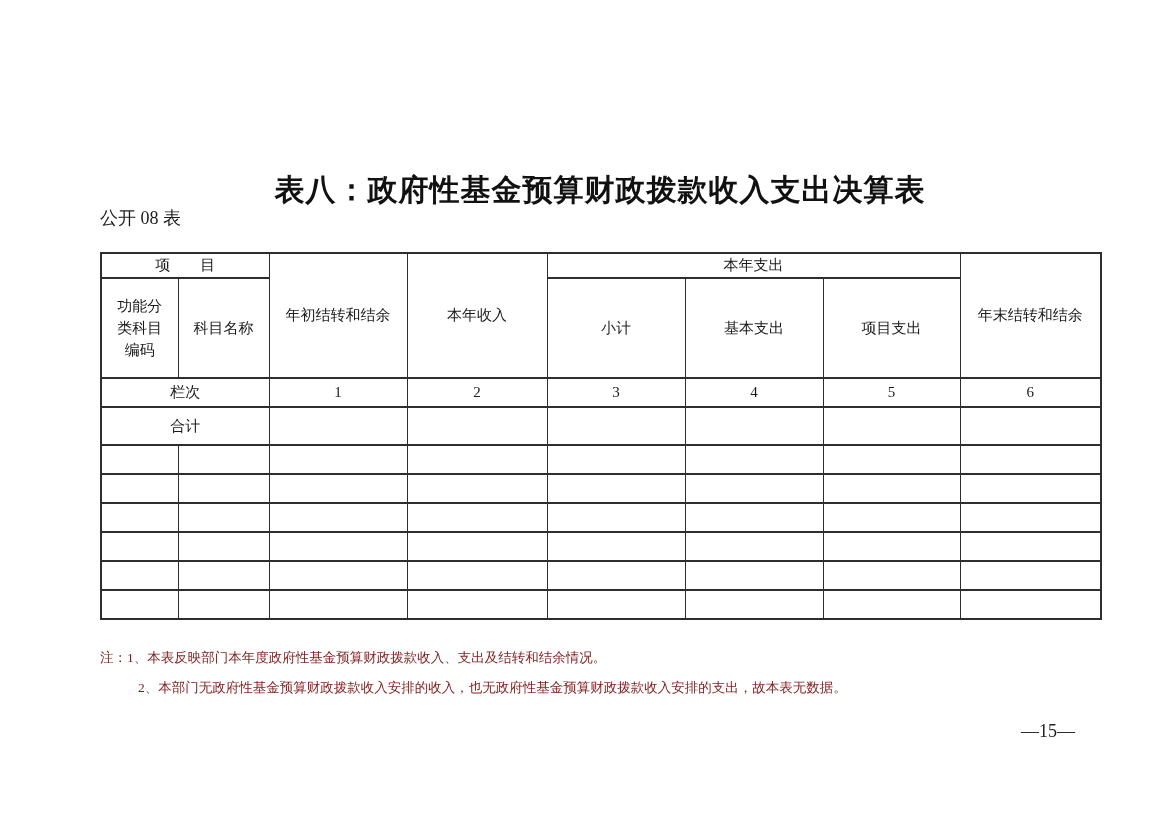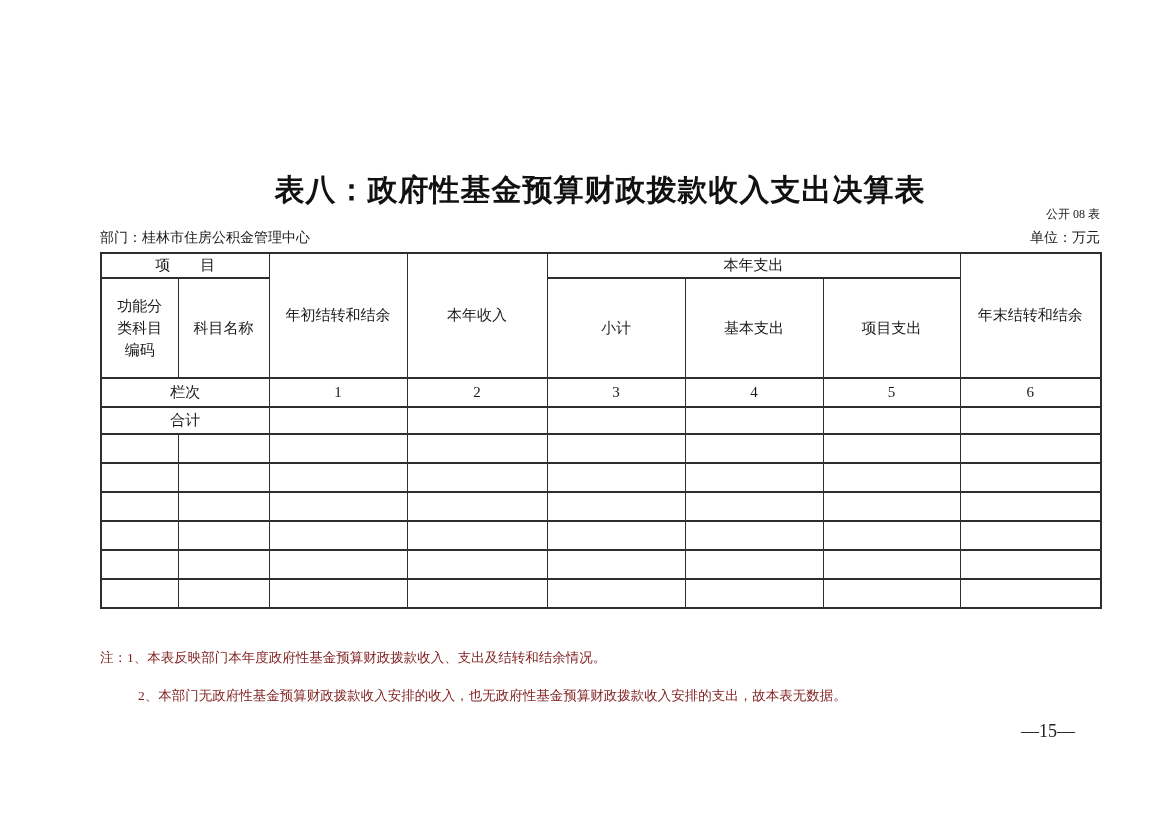--- a/index.html
+++ b/index.html
@@ -25,22 +25,22 @@
     font-size: 30px;
     font-weight: bold;
     color: #111111;
     letter-spacing: 1px;
   }
   .form-code {
     position: absolute;
     top: 206px;
     left: 100px;
     width: 1000px;
-    text-align: right;
-    font-size: 12px;
+    text-align: left;
+    font-size: 18px;
   }
   .meta-row {
     position: absolute;
     top: 229px;
     left: 100px;
     width: 1000px;
     display: flex;
     justify-content: space-between;
     font-size: 14px;
   }
@@ -65,32 +65,32 @@
     padding: 0;
     overflow: hidden;
   }
   table.fund-table th.wrap-cell {
     padding: 16px 12px;
     line-height: 22px;
   }
   tr.hdr-row-1 { height: 25px; }
   tr.hdr-row-2 { height: 94px; }
   tr.lanci-row { height: 29px; }
-  tr.total-row { height: 27px; }
+  tr.total-row { height: 38px; }
   tr.empty-row { height: 29px; }
   .notes {
     position: absolute;
     top: 649px;
     left: 100px;
     width: 1020px;
     font-size: 13.5px;
     color: #7f1d1d;
   }
   .note-line-2 {
-    margin-top: 20px;
+    margin-top: 12px;
     padding-left: 38px;
   }
   .page-number {
     position: absolute;
     top: 721px;
     left: 985px;
     width: 90px;
     text-align: right;
     font-size: 18px;
     color: #222222;
@@ -98,24 +98,20 @@
 </style>
 </head>
 <body>
 
 <div class="page">
 
   <div class="doc-title">表八：政府性基金预算财政拨款收入支出决算表</div>
 
   <div class="form-code">公开 08 表</div>
 
-  <div class="meta-row">
-    <span>部门：桂林市住房公积金管理中心</span>
-    <span>单位：万元</span>
-  </div>
 
   <table class="fund-table">
     <colgroup>
       <col style="width:77px">
       <col style="width:91px">
       <col style="width:138px">
       <col style="width:140px">
       <col style="width:138px">
       <col style="width:138px">
       <col style="width:137px">

